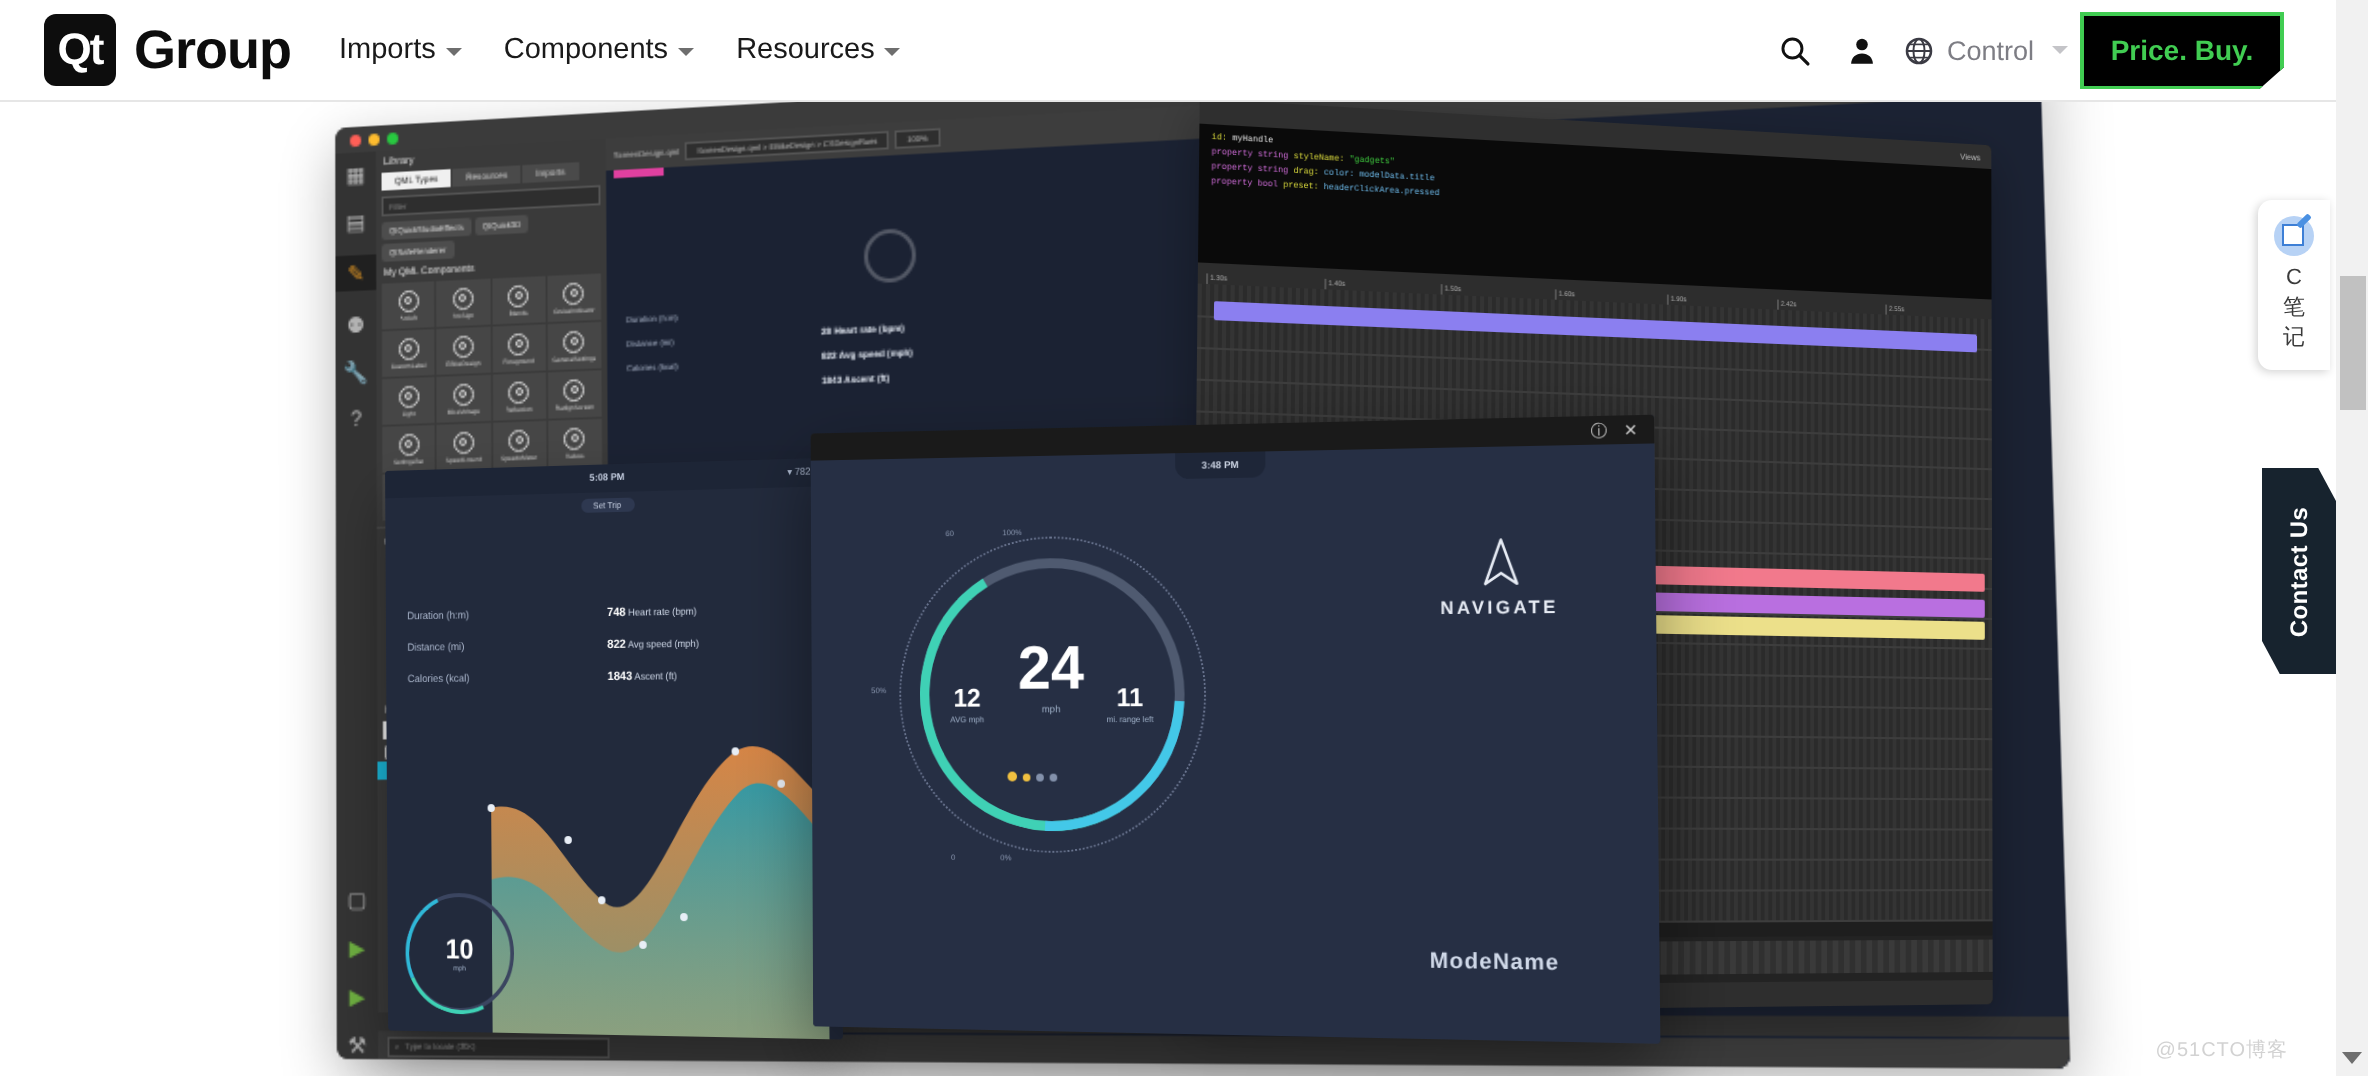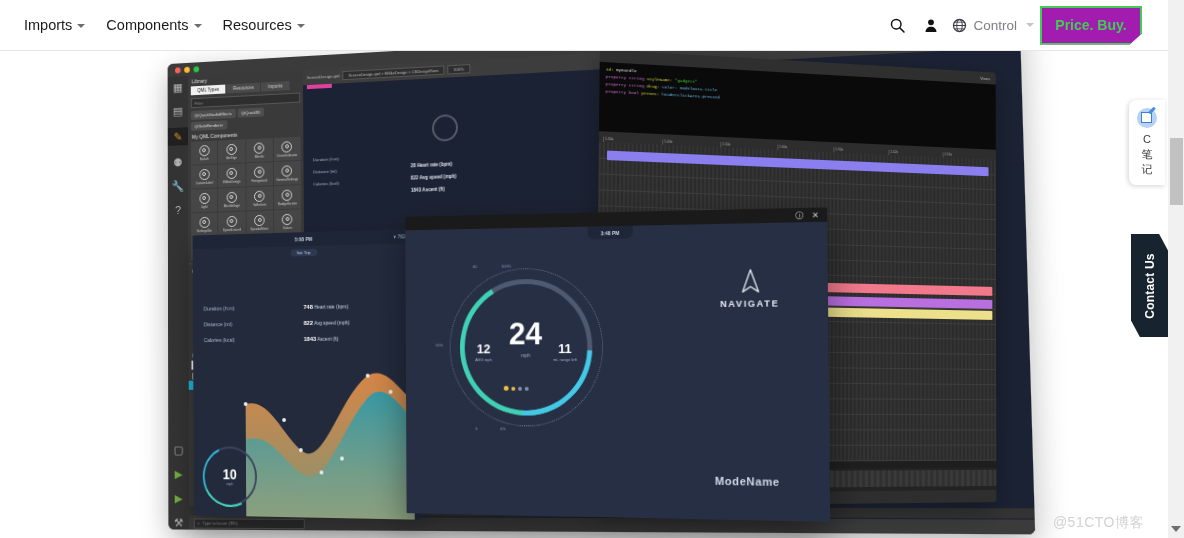--- a/index.html
+++ b/index.html
@@ -27,21 +27,21 @@
   .hdr-right{margin-left:auto;display:flex;align-items:center;gap:0;padding-right:16px;}
   .ic-btn{width:34px;height:34px;display:flex;align-items:center;justify-content:center;cursor:pointer;}
   .lang{display:flex;align-items:center;gap:6px;margin:0 6px 0 4px;cursor:pointer;}
   .lang-text{font-size:13.5px;color:#7d7d84;}
   .lang-caret{width:0;height:0;border-left:4px solid transparent;border-right:4px solid transparent;
               border-top:4px solid #c4c4c8;margin-left:3px;}
 
   .btn{height:39px;display:flex;align-items:center;justify-content:center;
        font-size:14px;font-weight:bold;cursor:pointer;
        clip-path:polygon(0 0,100% 0,100% 72%,88% 100%,0 100%);}
-  .btn-outline{width:102px;border:2px solid #41cd52;color:#41cd52;background:#a21caf;margin-right:10px;box-sizing:border-box;}
+  .btn-outline{width:102px;border:2px solid #41cd52;color:#41cd52;background:#000000;margin-right:10px;box-sizing:border-box;}
   .btn-solid{width:127px;background:#41cd52;color:#fff;}
 
   
   .scrolltrack{position:absolute;right:0;top:0;width:16px;height:538px;background:#f1f1f1;z-index:45;}
   .scrollthumb{position:absolute;right:1px;top:138px;width:13px;height:67px;background:#c1c1c1;border-radius:0;}
   .scroll-arrow{position:absolute;right:3px;bottom:6px;width:0;height:0;
                 border-left:5px solid transparent;border-right:5px solid transparent;border-top:6px solid #6e6e6e;}
 
   
   .note-widget{position:absolute;right:19px;top:100px;width:28px;background:#fff;
@@ -198,28 +198,32 @@
   .ac-stat b{color:#fff;font-size:6px;}
   .ac-x{position:absolute;right:10px;font-size:5px;color:#aab6cc;}
   .ring10{position:absolute;left:10px;bottom:10px;width:56px;height:56px;border-radius:50%;
           border:2.5px solid #3b4560;}
   .ring10-arc{position:absolute;inset:-2.5px;border-radius:50%;border:2.5px solid transparent;
               border-bottom-color:#3fd1b5;border-left-color:#2fb8d8;transform:rotate(20deg);}
   .ring10-n{position:absolute;inset:0;display:flex;flex-direction:column;align-items:center;
             justify-content:center;color:#fff;font-size:14px;font-weight:bold;}
   .ring10-u{font-size:3.6px;color:#9fb0c8;font-weight:normal;}
 
-  .watermark{position:absolute;right:24px;bottom:6px;font-size:14px;color:#d2d2d2;letter-spacing:.5px;}
+  .watermark{position:absolute;right:24px;bottom:6px;font-size:10px;color:#d2d2d2;letter-spacing:.5px;}
 </style>
 </head>
 <body>
 
 <div class="page">
 
   <div class="header">
+    <div class="brand">
+      <div class="qt-mark">Qt</div>
+      <div class="brand-name">Group</div>
+    </div>
 
     <div class="nav">
       <div class="nav-item">
         <span>Imports</span>
         <span class="caret"></span>
       </div>
       <div class="nav-item">
         <span>Components</span>
         <span class="caret"></span>
       </div>

